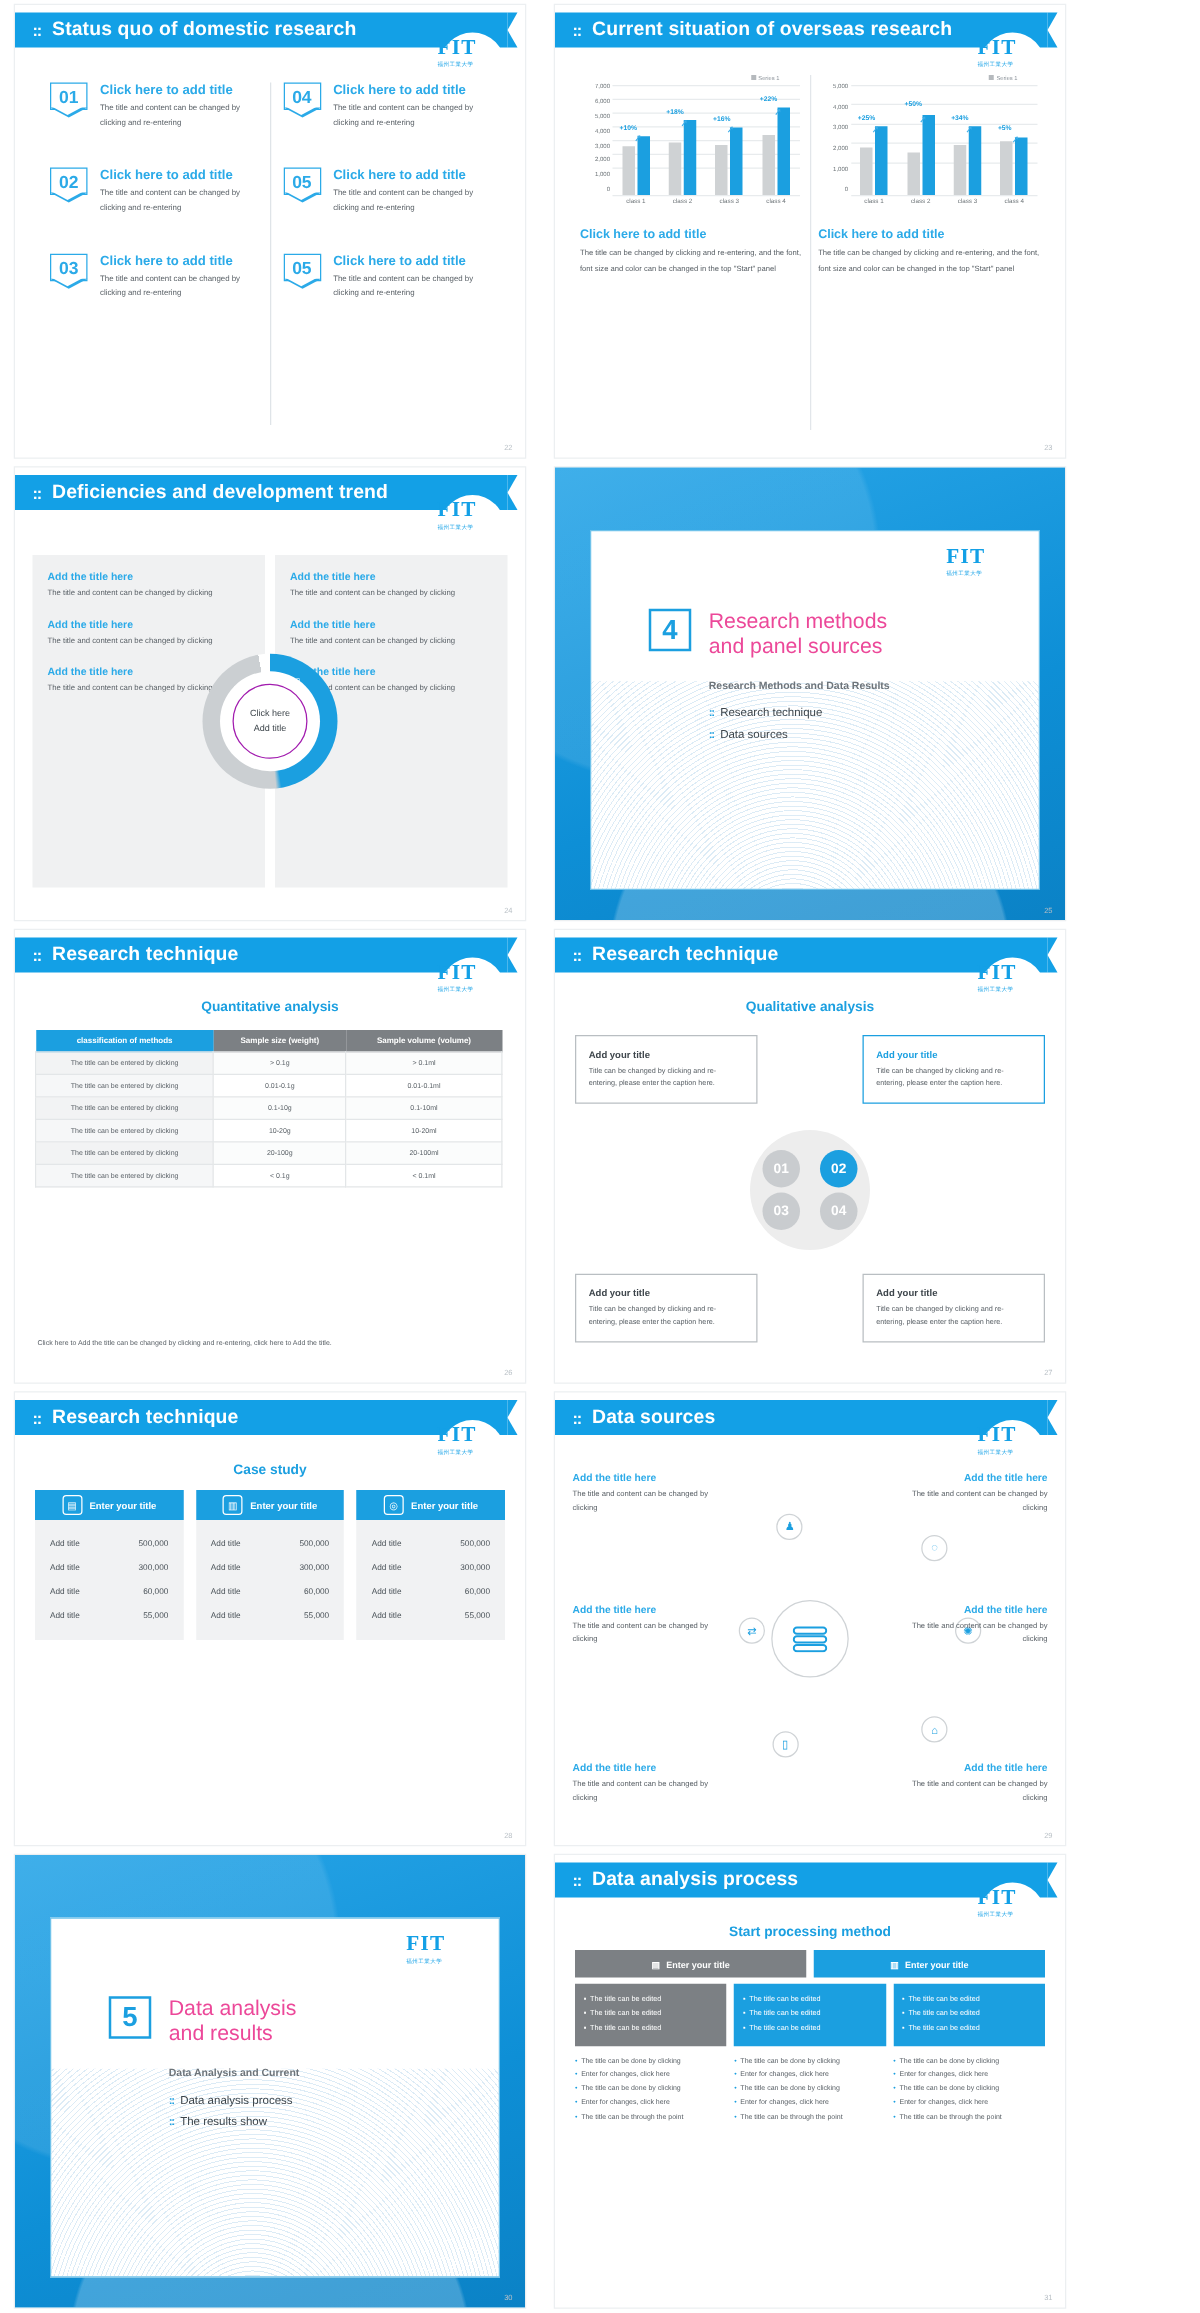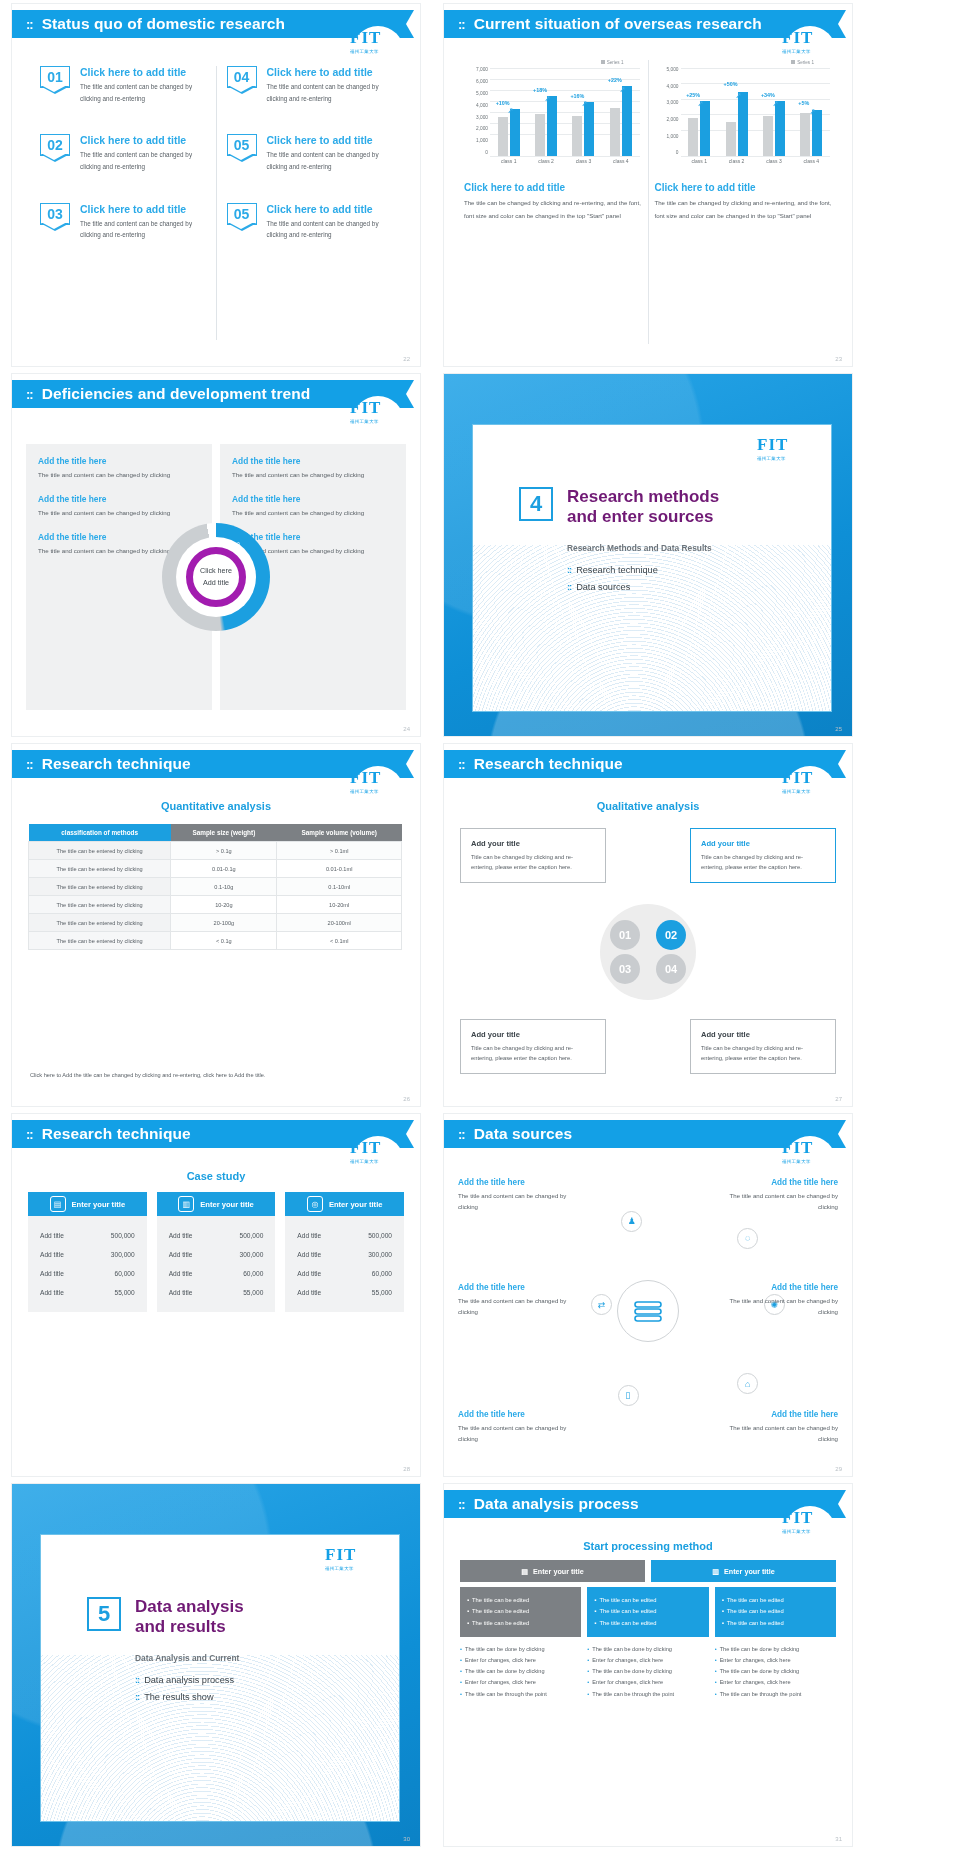--- a/index.html
+++ b/index.html
@@ -96,21 +96,21 @@
   .s3panel.r{ text-align:left; }
   .s3t{ color:#2BAAE8; font-size:8.4px; font-weight:bold; }
   .s3d{ color:#5a6167; font-size:6.2px; line-height:1.95; margin:3px 0 13px; }
   .cyc{ position:absolute; left:50%; top:50%; transform:translate(-50%,-50%);
         width:108px; height:108px; }
   .cyc .ring{ position:absolute; inset:0; border-radius:50%;
         background:conic-gradient(#1B9FE0 0deg 170deg,#cbcfd2 175deg 350deg,#fff 350deg 360deg); }
   .cyc .hole{ position:absolute; inset:17px; border-radius:50%; background:#fff;
         box-shadow:0 0 0 3px #fff; }
   .cyc .inner{ position:absolute; inset:24px; border-radius:50%; background:#fff;
-        border:7px solid #a21caf; display:flex; align-items:center; justify-content:center;
+        border:1px solid #a21caf; display:flex; align-items:center; justify-content:center;
         flex-direction:column; }
   .cyc .inner span{ font-size:7.2px; color:#3e464c; line-height:1.6; }
   .cyc .lbl{ position:absolute; font-size:4.6px; color:#fff; letter-spacing:.2px; }
   .cyc .lbl.l{ left:8px; top:46px; transform:rotate(255deg); }
   .cyc .lbl.r{ right:4px; top:40px; transform:rotate(78deg); color:#fff; }
 
   
   .cover{ position:absolute; inset:0; background:#1398DE;
           background-image:
             radial-gradient(circle at 20% 20%, rgba(255,255,255,.10) 0 40%, transparent 41%),
@@ -119,21 +119,21 @@
           background:radial-gradient(ellipse at 50% 120%, rgba(255,255,255,.22) 0 55%, transparent 56%); }
   .card{ position:absolute; left:28px; top:50px; right:20px; bottom:24px;
          background:#fff; border:1px solid #6fc2ea; }
   .card .wv{ position:absolute; left:0; right:0; bottom:0; height:58%;
          background:repeating-radial-gradient(ellipse at 45% 135%,
             rgba(140,190,225,.30) 0 .7px, transparent .7px 3.2px); }
   .cvbody{ position:absolute; left:46px; top:62px; right:26px; }
   .cvnum{ width:34px; height:34px; border:2px solid #1B9FE0; display:flex;
           align-items:center; justify-content:center; color:#1B9FE0;
           font-size:22px; font-weight:bold; float:left; margin-right:14px; }
-  .cvt{ color:#701a75; font-size:17px; font-weight:bold; line-height:1.2; }
+  .cvt{ color:#ec4899; font-size:17px; font-weight:normal; line-height:1.2; }
   .cvs{ color:#6d747a; font-size:8.4px; font-weight:bold; margin:9px 0 0 48px; clear:both;
         padding-top:6px; }
   .cvli{ margin:12px 0 0 48px; }
   .cvli div{ color:#3d454b; font-size:9.2px; margin-bottom:7px; }
   .cvli i{ color:#1B9FE0; font-style:normal; font-weight:bold; margin-right:5px;
            letter-spacing:-1px; }
 
   
   .ctr{ text-align:center; color:#1B9FE0; font-size:11px; font-weight:bold;
         position:absolute; left:0; right:0; top:56px; }
@@ -481,21 +481,21 @@
     <div class="card">
       <div class="wv"></div>
       <div class="fit" style="top:8px;right:18px;">
         <div class="cap" style="background:transparent"></div>
         <div class="txt">FIT</div>
         <div class="sub">福州工業大学</div>
       </div>
       <div class="cvbody">
         <div class="cvnum">4</div>
         <div class="cvt">Research methods</div>
-        <div class="cvt">and enter sources</div>
+        <div class="cvt">and panel sources</div>
         <div class="cvs">Research Methods and Data Results</div>
         <div class="cvli">
           <div><i>::</i><span>Research technique</span></div>
           <div><i>::</i><span>Data sources</span></div>
         </div>
       </div>
     </div>
     <div class="pg">25</div>
   </div>
 

